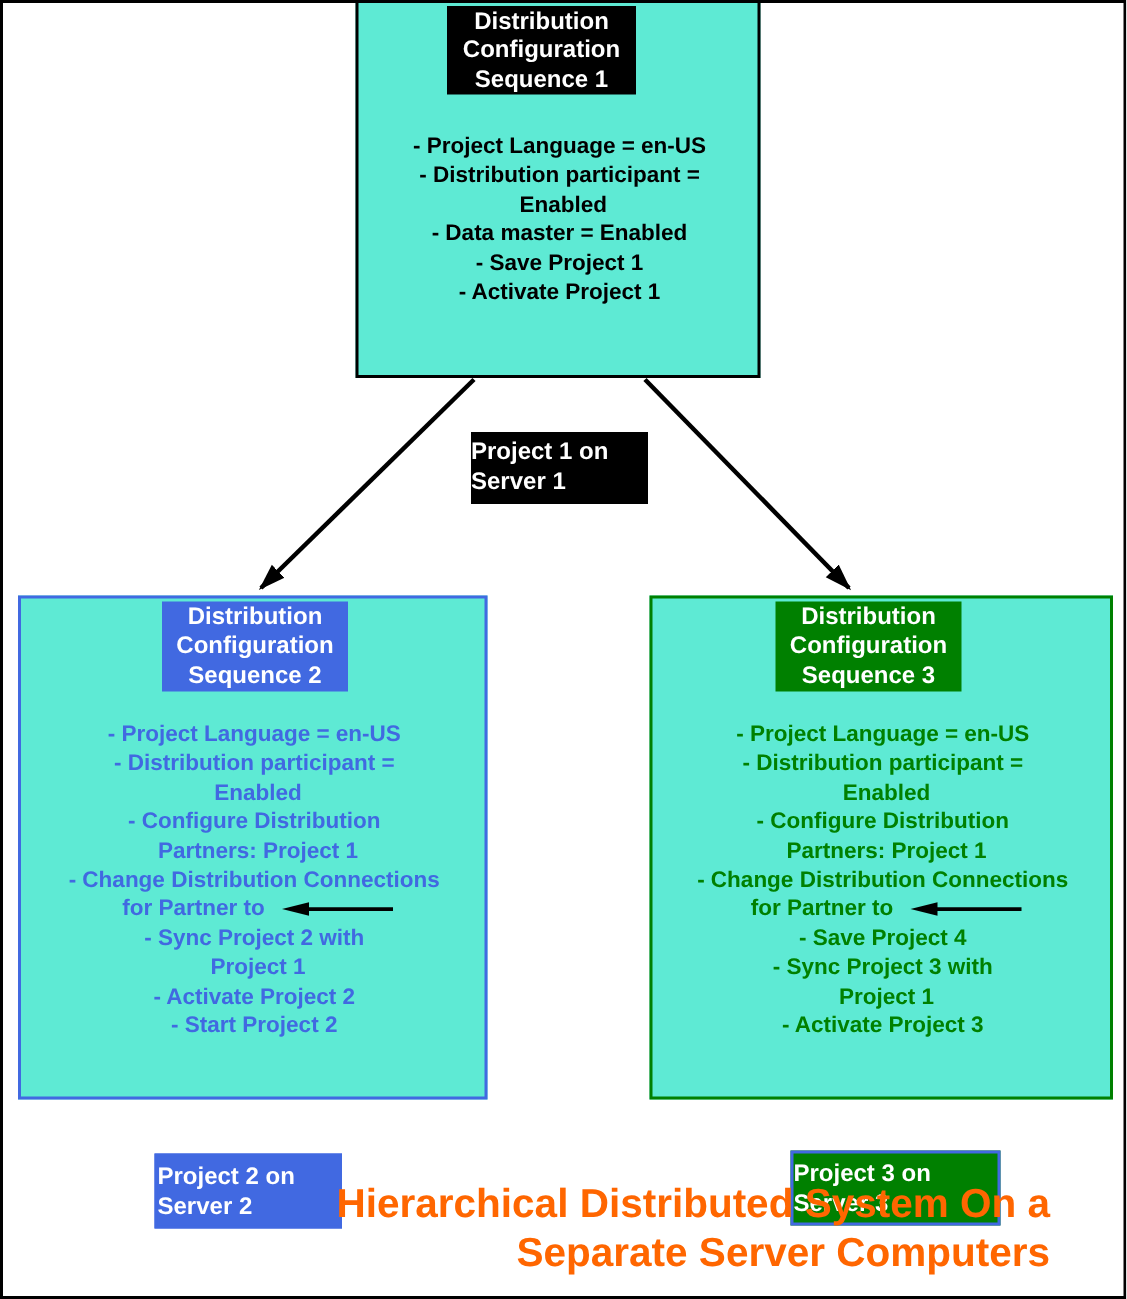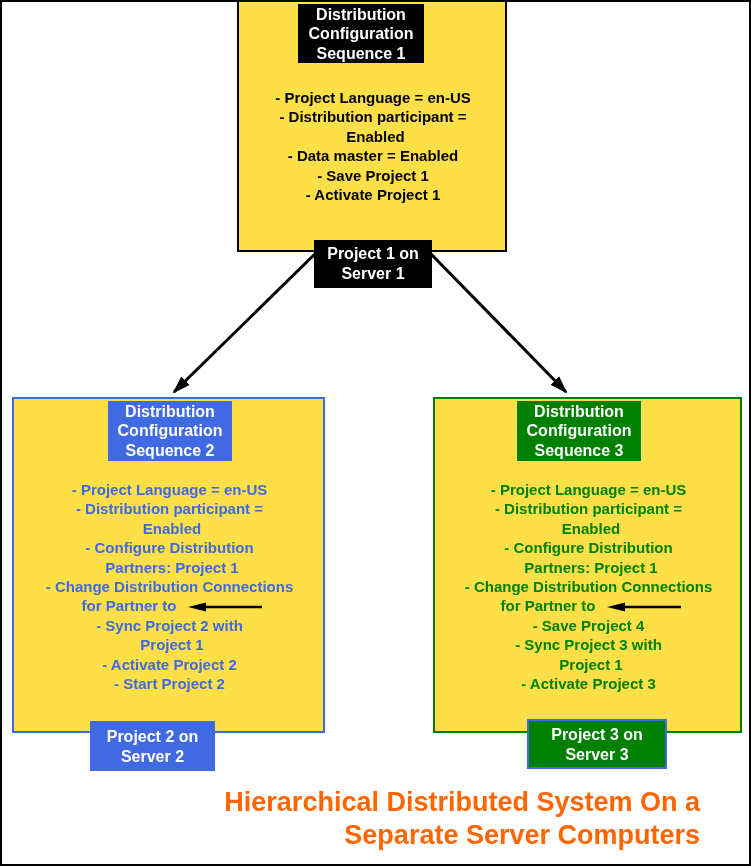--- a/index.html
+++ b/index.html
@@ -2,21 +2,21 @@
 <html style="--black: #000000; --blue: #4169E1; --green: #008000; --orange: #FF6600;"><head>
 <meta charset="utf-8">
 <style>
   html,body{margin:0;padding:0;background:#fff;}
   .page{
     position:relative;width:751px;height:866px;background:#fff;overflow:hidden;
     font-family:"Liberation Sans",sans-serif;font-weight:bold;
   }
   .page-border{position:absolute;inset:0;border:2px solid #000;pointer-events:none;}
 
-  .seq-box{position:absolute;box-sizing:border-box;background:#fde047;}
+  .seq-box{position:absolute;box-sizing:border-box;background:#5eead4;}
   #box1{left:237px;top:0;width:270px;height:252px;border:2px solid var(--black);}
   #box2{left:12px;top:397px;width:313px;height:336px;border:2px solid var(--blue);}
   #box3{left:433px;top:397px;width:309px;height:336px;border:2px solid var(--green);}
 
   .hdr{
     position:absolute;box-sizing:border-box;color:#fff;text-align:center;
     font-size:16px;line-height:19.3px;padding-top:1px;white-space:pre-line;
   }
   #hdr1{left:59px;top:2px;width:126px;height:59px;background:var(--black);}
   #hdr2{left:94px;top:2px;width:124px;height:60px;background:var(--blue);}
@@ -24,25 +24,25 @@
 
   .list{position:absolute;left:4px;right:2px;font-size:15px;line-height:19.4px;text-align:center;}
   #list1{top:86px;color:var(--black);}
   #list2{top:81px;color:var(--blue);}
   #list3{top:81px;color:var(--green);}
   .item{padding-left:5px;text-indent:-5px;}
   .item-text{white-space:pre-line;}
   .inline-arrow{vertical-align:middle;margin-left:10px;}
 
   .server-label{
-    position:absolute;box-sizing:border-box;color:#fff;text-align:center;
-    font-size:16px;line-height:19.5px;padding-top:4px;white-space:pre-line;
+    position:absolute;box-sizing:border-box;color:#fff;text-align:left;
+    font-size:16px;line-height:19.5px;padding-top:4px;white-space:pre-line;margin-top:48px;
   }
   #label1{left:314px;top:240px;width:118px;height:48px;background:var(--black);}
-  #label2{left:90px;top:721px;width:125px;height:50px;background:var(--blue);border:2px solid var(--blue);}
+  #label2{left:103px;top:721px;width:125px;height:50px;background:var(--blue);border:2px solid var(--blue);}
   #label3{left:527px;top:719px;width:140px;height:50px;background:var(--green);border:2px solid var(--blue);}
 
   .connectors{position:absolute;left:0;top:0;pointer-events:none;}
 
   .diagram-title{
     position:absolute;left:0;top:786px;width:700px;text-align:right;
     font-size:27px;line-height:33px;color:var(--orange);white-space:pre-line;
   }
 </style>
 </head>

